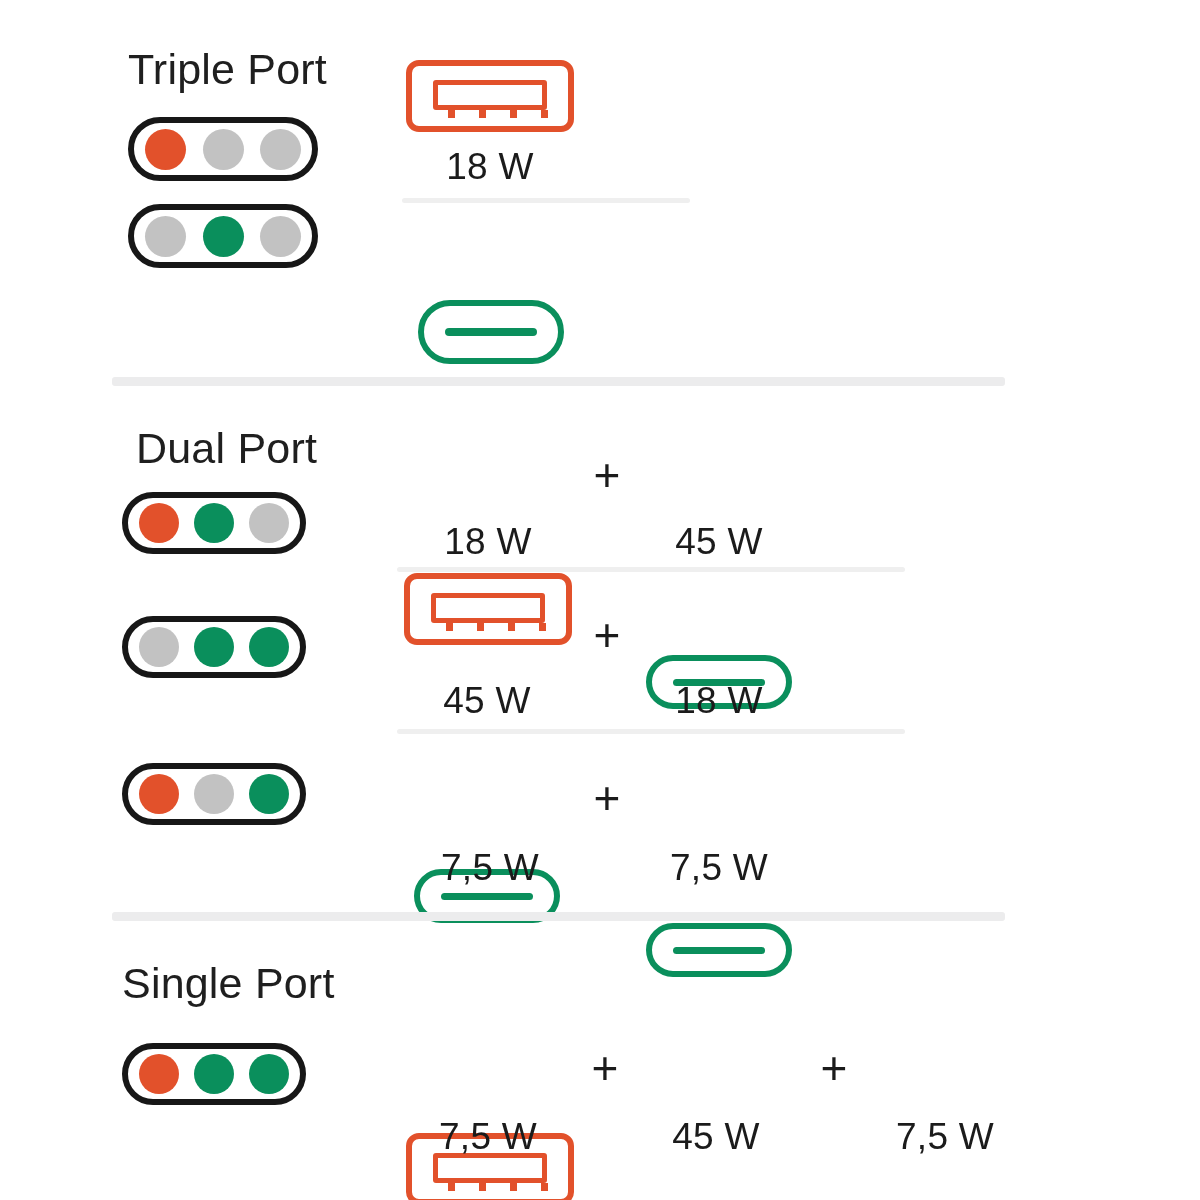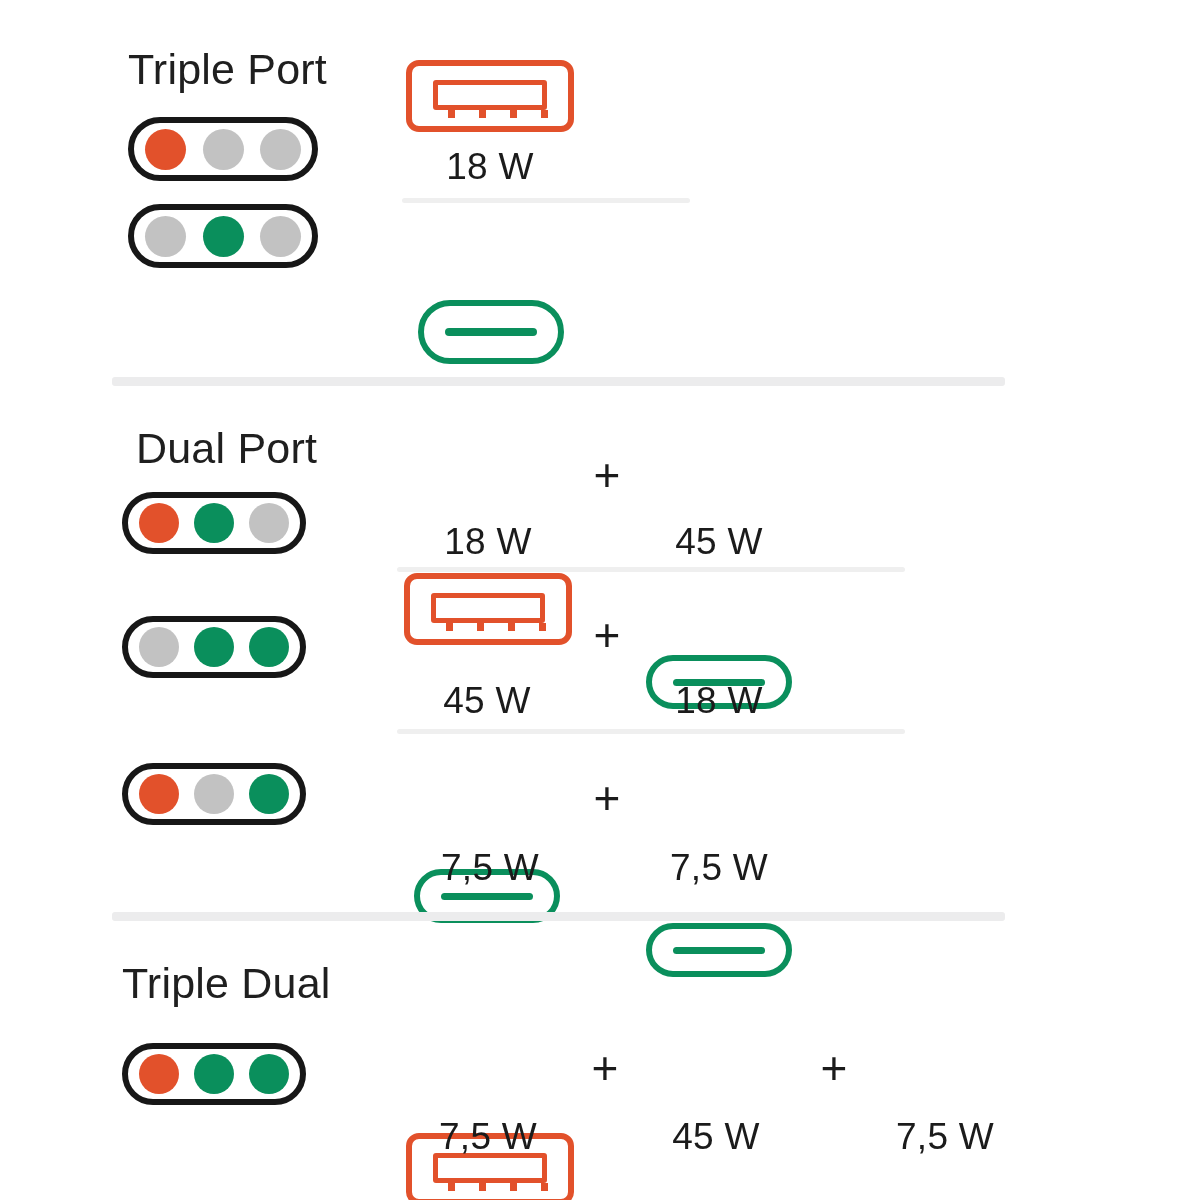--- a/index.html
+++ b/index.html
@@ -203,21 +203,21 @@
     <span class="pin" style="left:129px;top:44px;width:7px;height:8px;"></span>
   </div>
   <div class="abs watt" style="left:406px;top:849px;width:168px;">7,5 W</div>
 
   <div class="abs plus" style="left:585px;top:775px;width:44px;">+</div>
 
   <div class="abs watt" style="left:635px;top:849px;width:168px;">7,5 W</div>
 
   <div class="abs rule major" style="left:112px;top:912px;width:893px;"></div>
 
-  <div class="abs section-title" style="left:122px;top:962px;">Triple Dual</div>
+  <div class="abs section-title" style="left:122px;top:962px;">Single Port</div>
 
   <div class="abs led-badge" style="left:122px;top:1043px;width:184px;height:62px;">
     <span class="led" style="width:40px;height:40px;background:#e2512b;"></span>
     <span class="led" style="width:40px;height:40px;background:#0a8f5c;"></span>
     <span class="led" style="width:40px;height:40px;background:#0a8f5c;"></span>
   </div>
 
   <div class="abs watt" style="left:404px;top:1118px;width:168px;">7,5 W</div>
 
   <div class="abs plus" style="left:583px;top:1045px;width:44px;">+</div>

